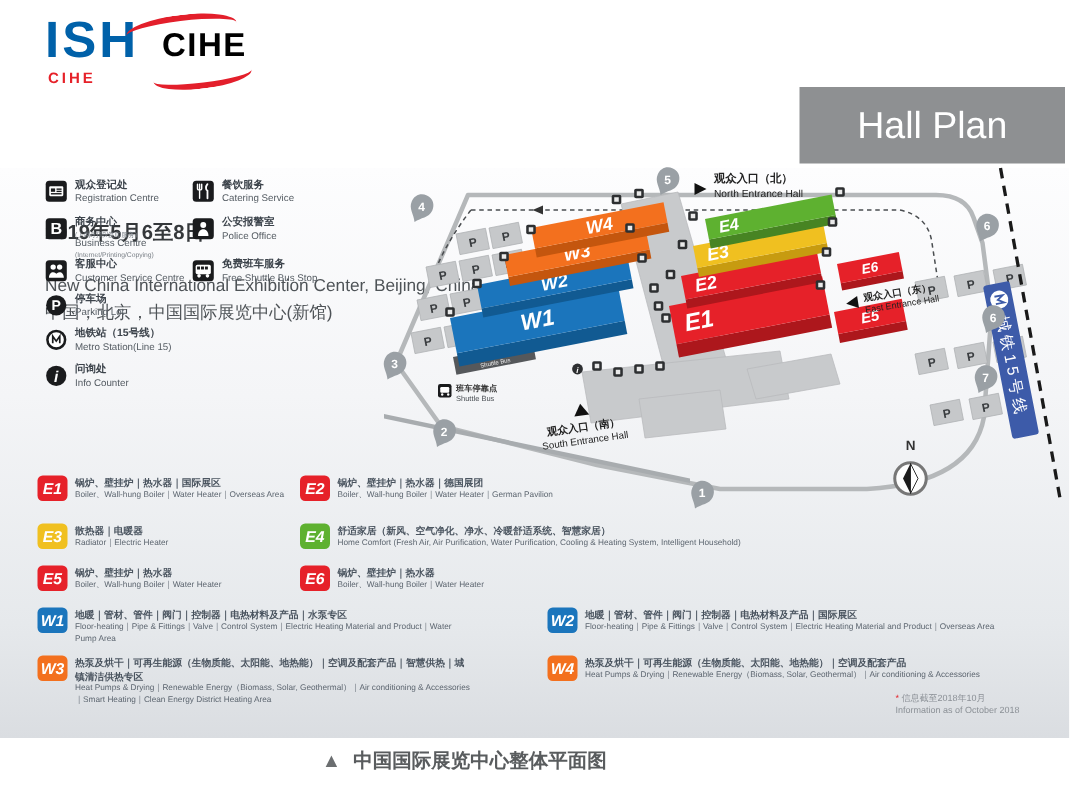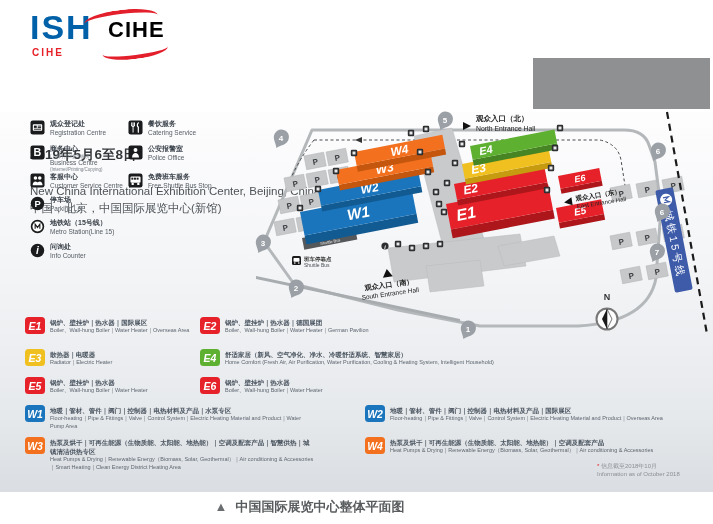--- a/index.html
+++ b/index.html
@@ -52,20 +52,21 @@
 
   <div class="ish">ISH</div>
   <div class="ish-sub">CIHE</div>
   <div class="arc1"></div>
   <div class="arc2"></div>
   <div class="cihe">CIHE</div>
   <div class="d1">2019年5月6至8日</div>
   <div class="d3">New China International Exhibition Center, Beijing, China</div>
   <div class="d4">中国，北京，中国国际展览中心(新馆)</div>
   <div class="hpbox">
+    <div class="hp1">Hall Plan</div>
   </div>
 
   <div id="facilities">
       <div class="fitem" style="left: 30px; top: 120px;">
         <span class="ficon"><svg viewBox="0 0 16 16" width="15" height="15">
             <rect x="0.5" y="0.5" width="15" height="15" rx="2.5" fill="#1a1b1d"></rect>
             <rect x="3" y="4.5" width="10" height="7" rx="0.8" fill="#fff"></rect>
             <rect x="4.2" y="6" width="3" height="2.4" fill="#1a1b1d"></rect>
             <rect x="8.2" y="6" width="3.6" height="1" fill="#1a1b1d"></rect>
             <rect x="8.2" y="7.6" width="3.6" height="1" fill="#1a1b1d"></rect>

